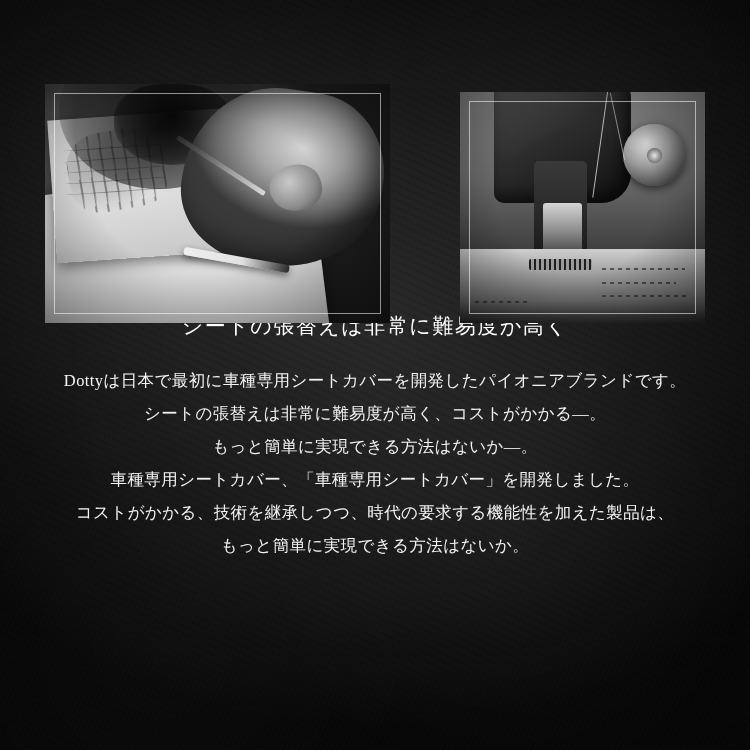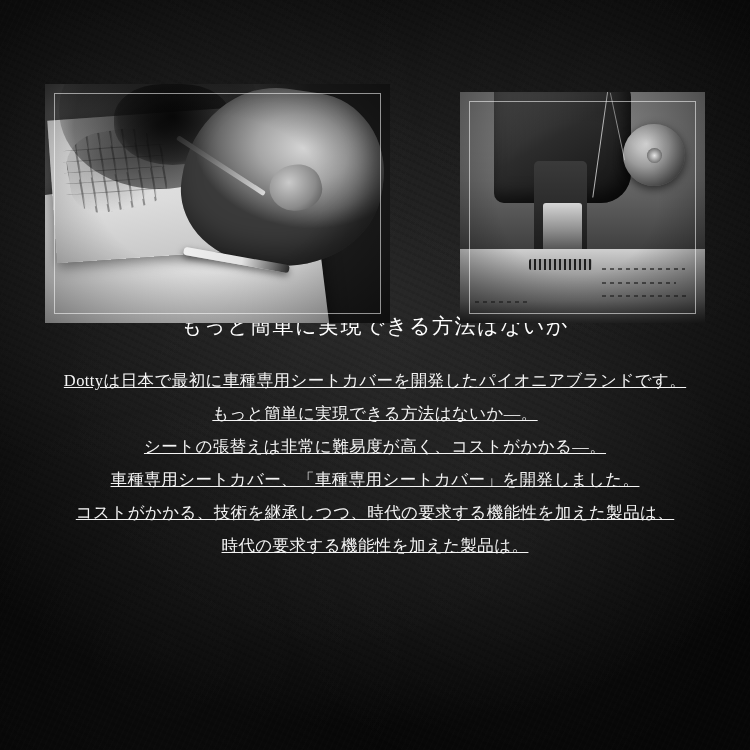--- a/index.html
+++ b/index.html
@@ -355,21 +355,20 @@
 
   .body-copy {
     margin: 24px auto 0;
     width: 680px;
     text-align: center;
     font-size: 16.5px;
     line-height: 2.0;
     color: #f4f4f4;
     letter-spacing: .4px;
     font-family: "Liberation Serif", serif;
-    text-decoration: underline;
   }
   .body-copy p { margin: 0; }
 </style>
 </head>
 <body>
 
 <div class="page">
   <div class="content">
 
     <div class="photos">
@@ -416,25 +415,25 @@
             <div class="stitch" style="left:6%; top:70%; width:22%;"></div>
           </div>
           <div class="vig"></div>
         </div>
         <div class="frame-line"></div>
       </div>
 
     </div>
 
 
-    <div class="sub-title">もっと簡単に実現できる方法はないか</div>
+    <div class="sub-title">シートの張替えは非常に難易度が高く</div>
 
     <div class="body-copy">
       <p>Dottyは日本で最初に車種専用シートカバーを開発したパイオニアブランドです。</p>
+      <p>シートの張替えは非常に難易度が高く、コストがかかる―。</p>
       <p>もっと簡単に実現できる方法はないか―。</p>
-      <p>シートの張替えは非常に難易度が高く、コストがかかる―。</p>
       <p>車種専用シートカバー、「車種専用シートカバー」を開発しました。</p>
       <p>コストがかかる、技術を継承しつつ、時代の要求する機能性を加えた製品は、</p>
-      <p>時代の要求する機能性を加えた製品は。</p>
+      <p>もっと簡単に実現できる方法はないか。</p>
     </div>
 
   </div>
 </div>
 
 </body></html>

